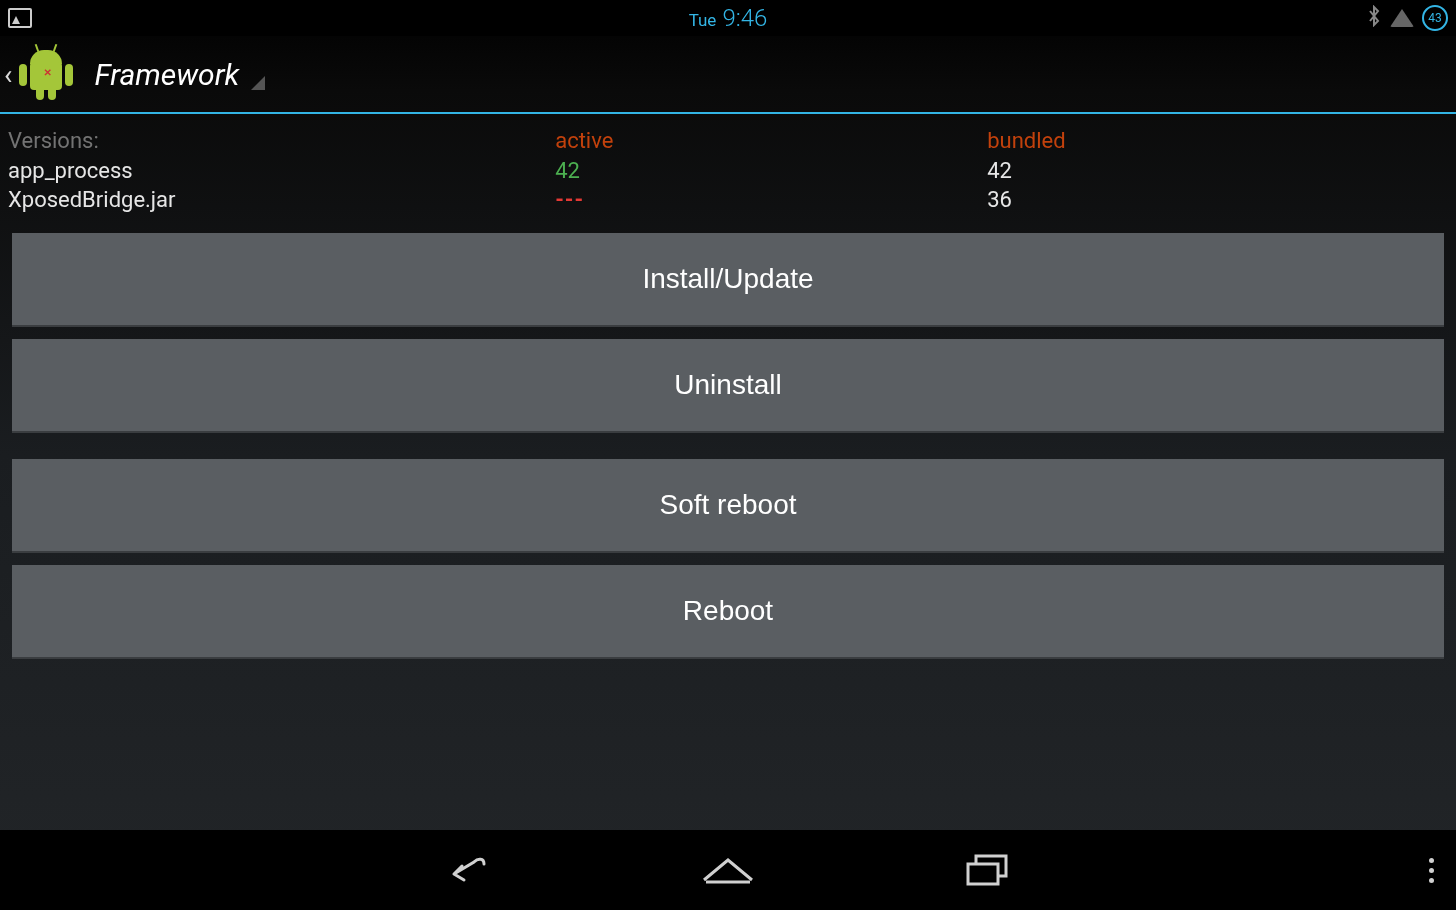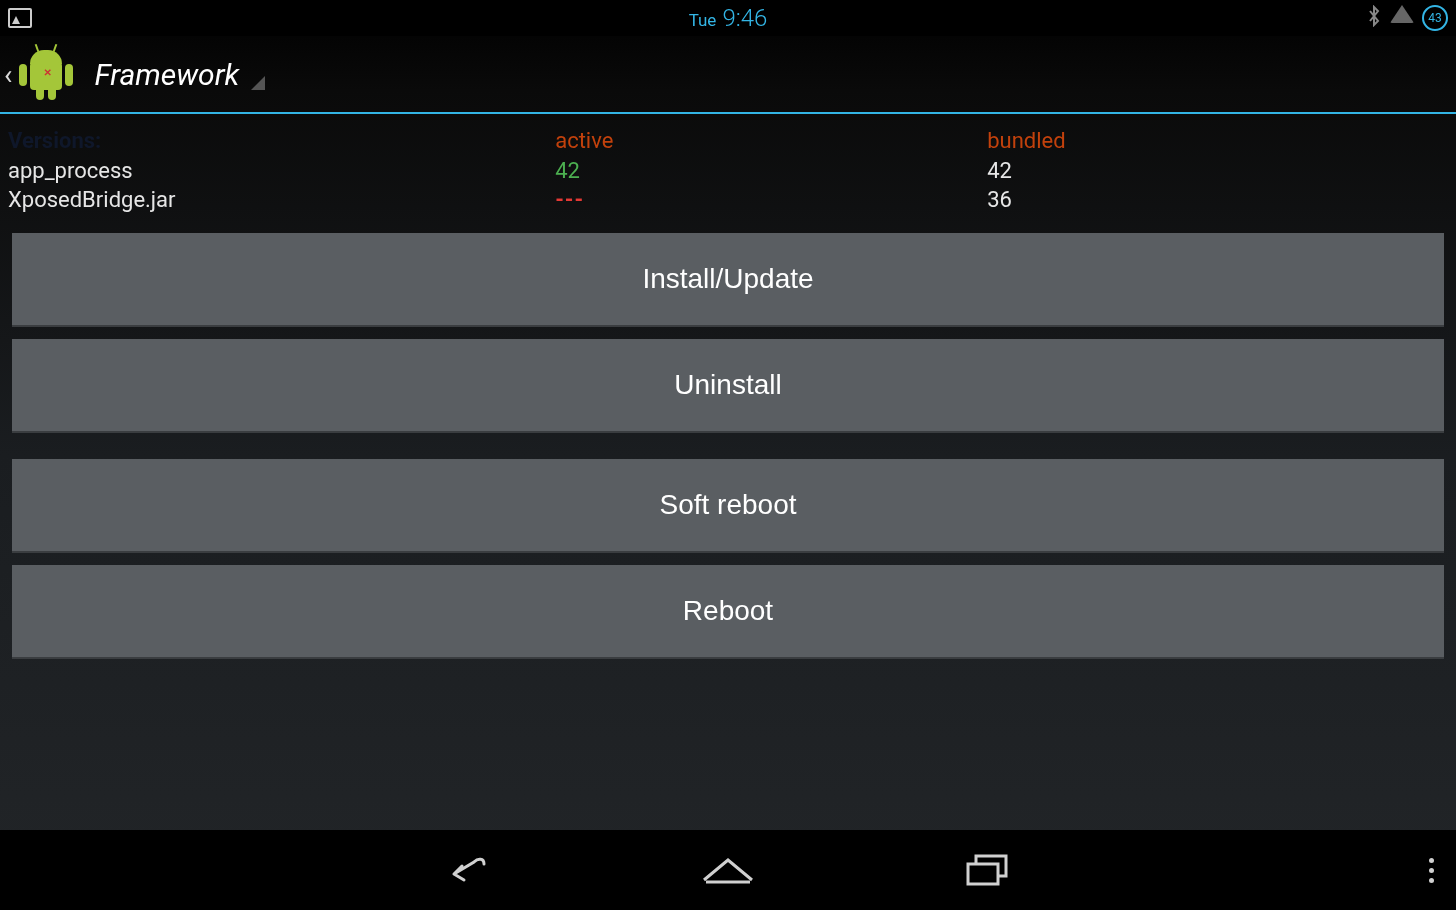--- a/index.html
+++ b/index.html
@@ -28,21 +28,21 @@
       display: flex;
       align-items: baseline;
       gap: 6px;
       justify-content: space-between;
     }
     .status-day { color: #33b5e5; font-size: 17px; }
     .status-time { color: #33b5e5; font-size: 24px; font-weight: 300; }
     .status-right {
       margin-left: auto;
       display: flex;
-      align-items: flex-start;
+      align-items: center;
       gap: 8px;
     }
     .picture-icon {
       width: 24px; height: 20px;
       border: 2px solid #ccc;
       border-radius: 2px;
       position: relative;
     }
     .picture-icon::after {
       content: '';
@@ -147,21 +147,21 @@
     }
     .content { padding: 12px 8px 8px 8px; }
     .versions-table {
       width: 100%;
       display: grid;
       grid-template-columns: 38% 30% 32%;
       font-size: 22px;
       line-height: 1.35;
       margin-bottom: 18px;
     }
-    .th-versions { font-weight: bold; color:#0f172a; }
+    .th-versions { font-weight: normal; color:#737373; }
     .th-col { color: #c2410c; }
     .cell { color: #e6e6e6; }
     .val-green { color: #4caf50; }
     .val-red { color: #e53935; font-weight: bold; letter-spacing: 1px; }
     .btn {
       display: block;
       width: calc(100% - 8px);
       margin: 0 4px 12px 4px;
       background: #5a5e62;
       color: #ffffff;

